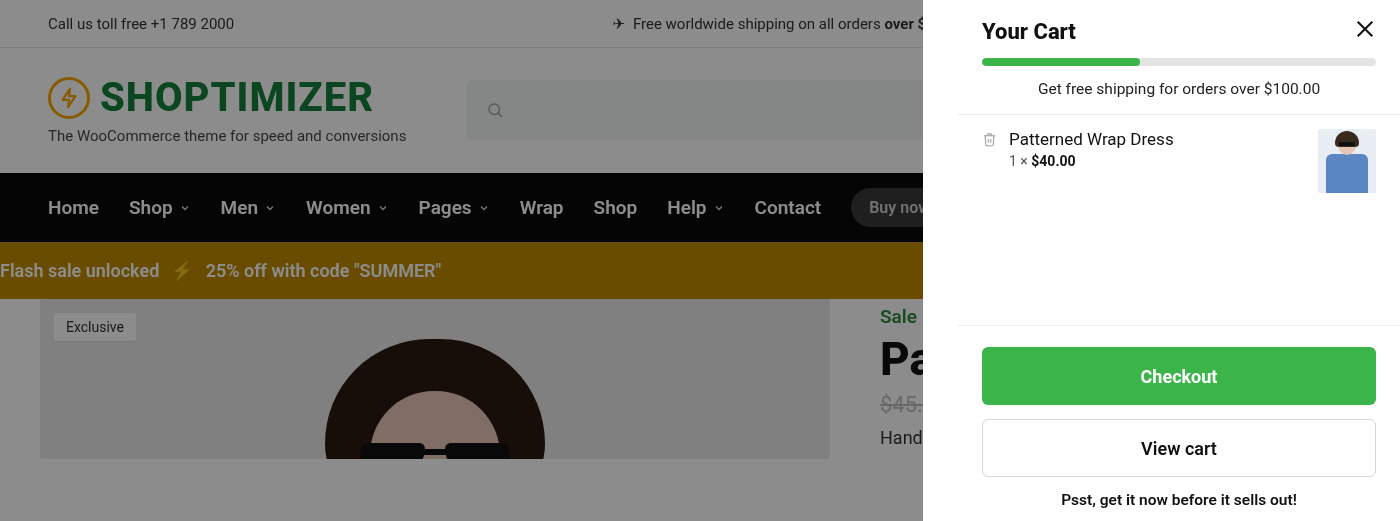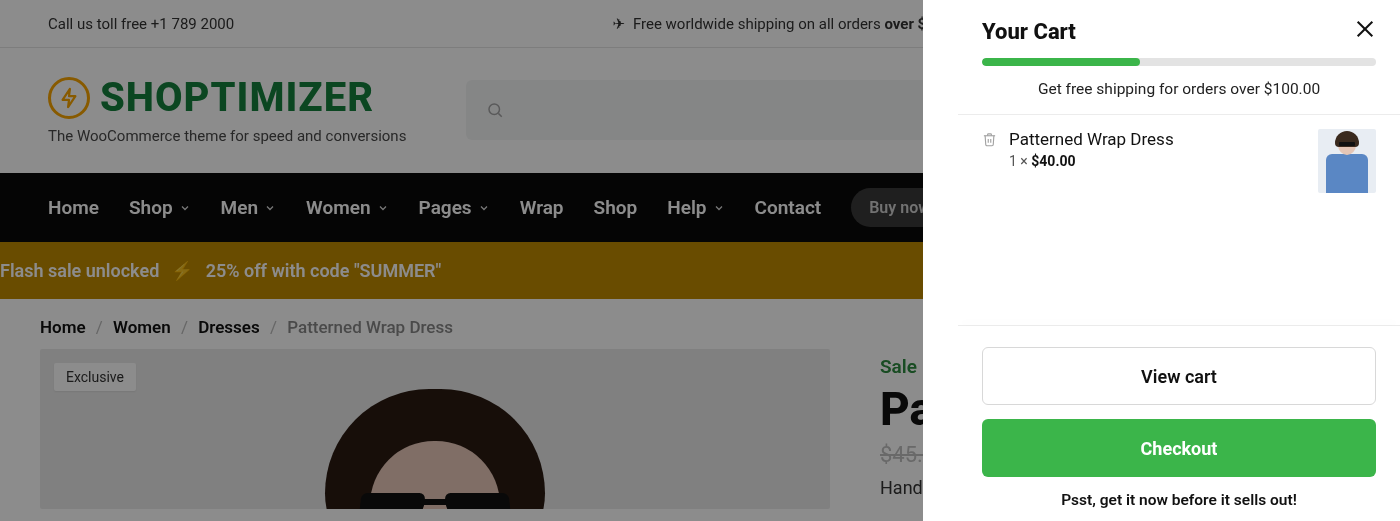--- a/index.html
+++ b/index.html
@@ -183,29 +183,20 @@
       </div>
     <div class="buy-btn">Buy now $49</div>
   </div>
 
   <div class="promo">
     <span>Flash sale unlocked</span>
     <span class="bolt">⚡</span>
     <span>25% off with code "SUMMER"</span>
   </div>
 
-  <div class="crumbs">
-    <span class="crumb">Home</span>
-    <span class="crumb-sep">/</span>
-    <span class="crumb">Women</span>
-    <span class="crumb-sep">/</span>
-    <span class="crumb">Dresses</span>
-    <span class="crumb-sep">/</span>
-    <span class="crumb-current">Patterned Wrap Dress</span>
-  </div>
 
   <div class="product">
     <div class="gallery">
       <div class="gallery-label">Exclusive</div>
       <div class="model">
         <div class="hair"></div>
         <div class="face"></div>
         <div class="glasses">
             <div class="lens l"></div>
             <div class="bridge"></div>
@@ -262,19 +253,19 @@
                 <div class="thumb-glasses"></div>
               </div>
             <div class="thumb-body"></div>
           </div>
         </div>
       </div>
     </div>
     <div class="spacer"></div>
     <div class="footer-shadow"></div>
     <div class="cart-footer">
+      <div class="btn btn-primary">Checkout</div>
       <div class="btn btn-outline">View cart</div>
-      <div class="btn btn-primary">Checkout</div>
       <div class="urgency">Psst, get it now before it sells out!</div>
     </div>
   </div>
 
 </div>
 
 </body></html>

